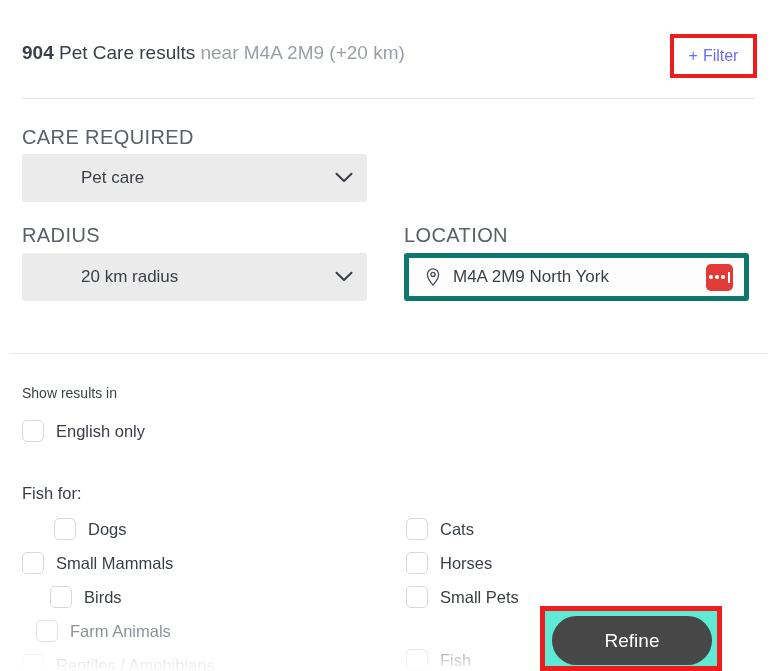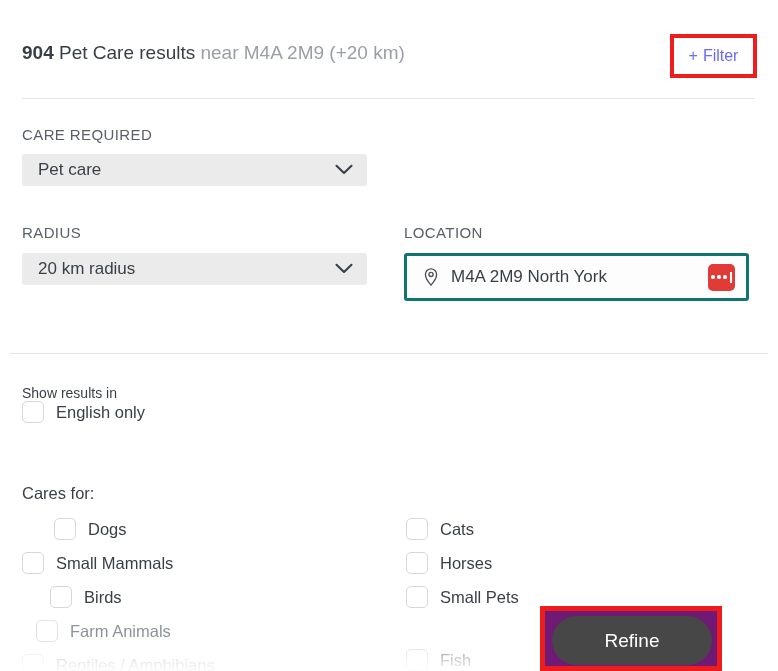--- a/index.html
+++ b/index.html
@@ -95,40 +95,41 @@
   }
   .divider-mid {
     left: 10px;
     top: 345px;
     width: 758px;
   }
 
   
   .field-label {
     position: absolute;
-    font-size: 15px;
+    font-size: 20px;
     letter-spacing: 0.4px;
     color: #5a6069;
     text-transform: uppercase;
   }
   .label-care { left: 22px; top: 118px; }
   .label-radius { left: 22px; top: 216px; }
   .label-location { left: 404px; top: 216px; }
 
   
   .select-box {
     position: absolute;
-    height: 32px;
+    height: 48px;
     background: #ebebeb;
     border-radius: 3px;
     border: none;
     display: flex;
     align-items: center;
     cursor: pointer;
     box-sizing: border-box;
+    padding-left: 43px;
   }
   .select-care { left: 22px; top: 146px; width: 345px; }
   .select-radius { left: 22px; top: 245px; width: 345px; }
   .select-value {
     font-size: 17px;
     color: #3a3f47;
     padding-left: 16px;
     flex: 1;
     white-space: nowrap;
   }
@@ -143,21 +144,21 @@
   .chev svg { display: block; }
 
   
   .location-box {
     position: absolute;
     left: 404px;
     top: 245px;
     width: 345px;
     height: 48px;
     background: #fdfdfd;
-    border: 3px solid #0f766e;
+    border: 5px solid #0f766e;
     border-radius: 3px;
     box-sizing: border-box;
     display: flex;
     align-items: center;
     cursor: text;
   }
   .pin-icon {
     width: 20px;
     height: 20px;
     margin-left: 14px;
@@ -244,21 +245,21 @@
 
   
   .refine-annot {
     position: absolute;
     left: 540px;
     top: 598px;
     width: 182px;
     height: 65px;
     border: 5px solid #ee1c1c;
     box-sizing: border-box;
-    background: #701a75;
+    background: #5eead4;
   }
   .refine-btn {
     position: absolute;
     left: 7px;
     top: 5px;
     width: 160px;
     height: 49px;
     background: #474747;
     border-radius: 25px;
     border: none;
@@ -334,26 +335,26 @@
       <span class="dot"></span>
       <span class="dot"></span>
       <span class="dot"></span>
       <span class="dots-caret"></span>
     </button>
   </div>
 
   <div class="divider divider-mid"></div>
 
   <div class="show-results-label">Show results in</div>
-  <label class="check-row" style="left:22px; top:392px;">
+  <label class="check-row" style="left:22px; top:411px;">
     <span class="checkbox"></span>
     <span class="check-label">English only</span>
   </label>
 
-  <div class="cares-label">Cares for:</div>
+  <div class="cares-label">Fish for:</div>
 
   <label class="check-row" style="left:22px; top:509px;padding-left:32px;">
     <span class="checkbox"></span>
     <span class="check-label">Dogs</span>
   </label>
   <label class="check-row" style="left:22px; top:543px;">
     <span class="checkbox"></span>
     <span class="check-label">Small Mammals</span>
   </label>
   <label class="check-row" style="left:22px; top:577px;padding-left:28px;">

